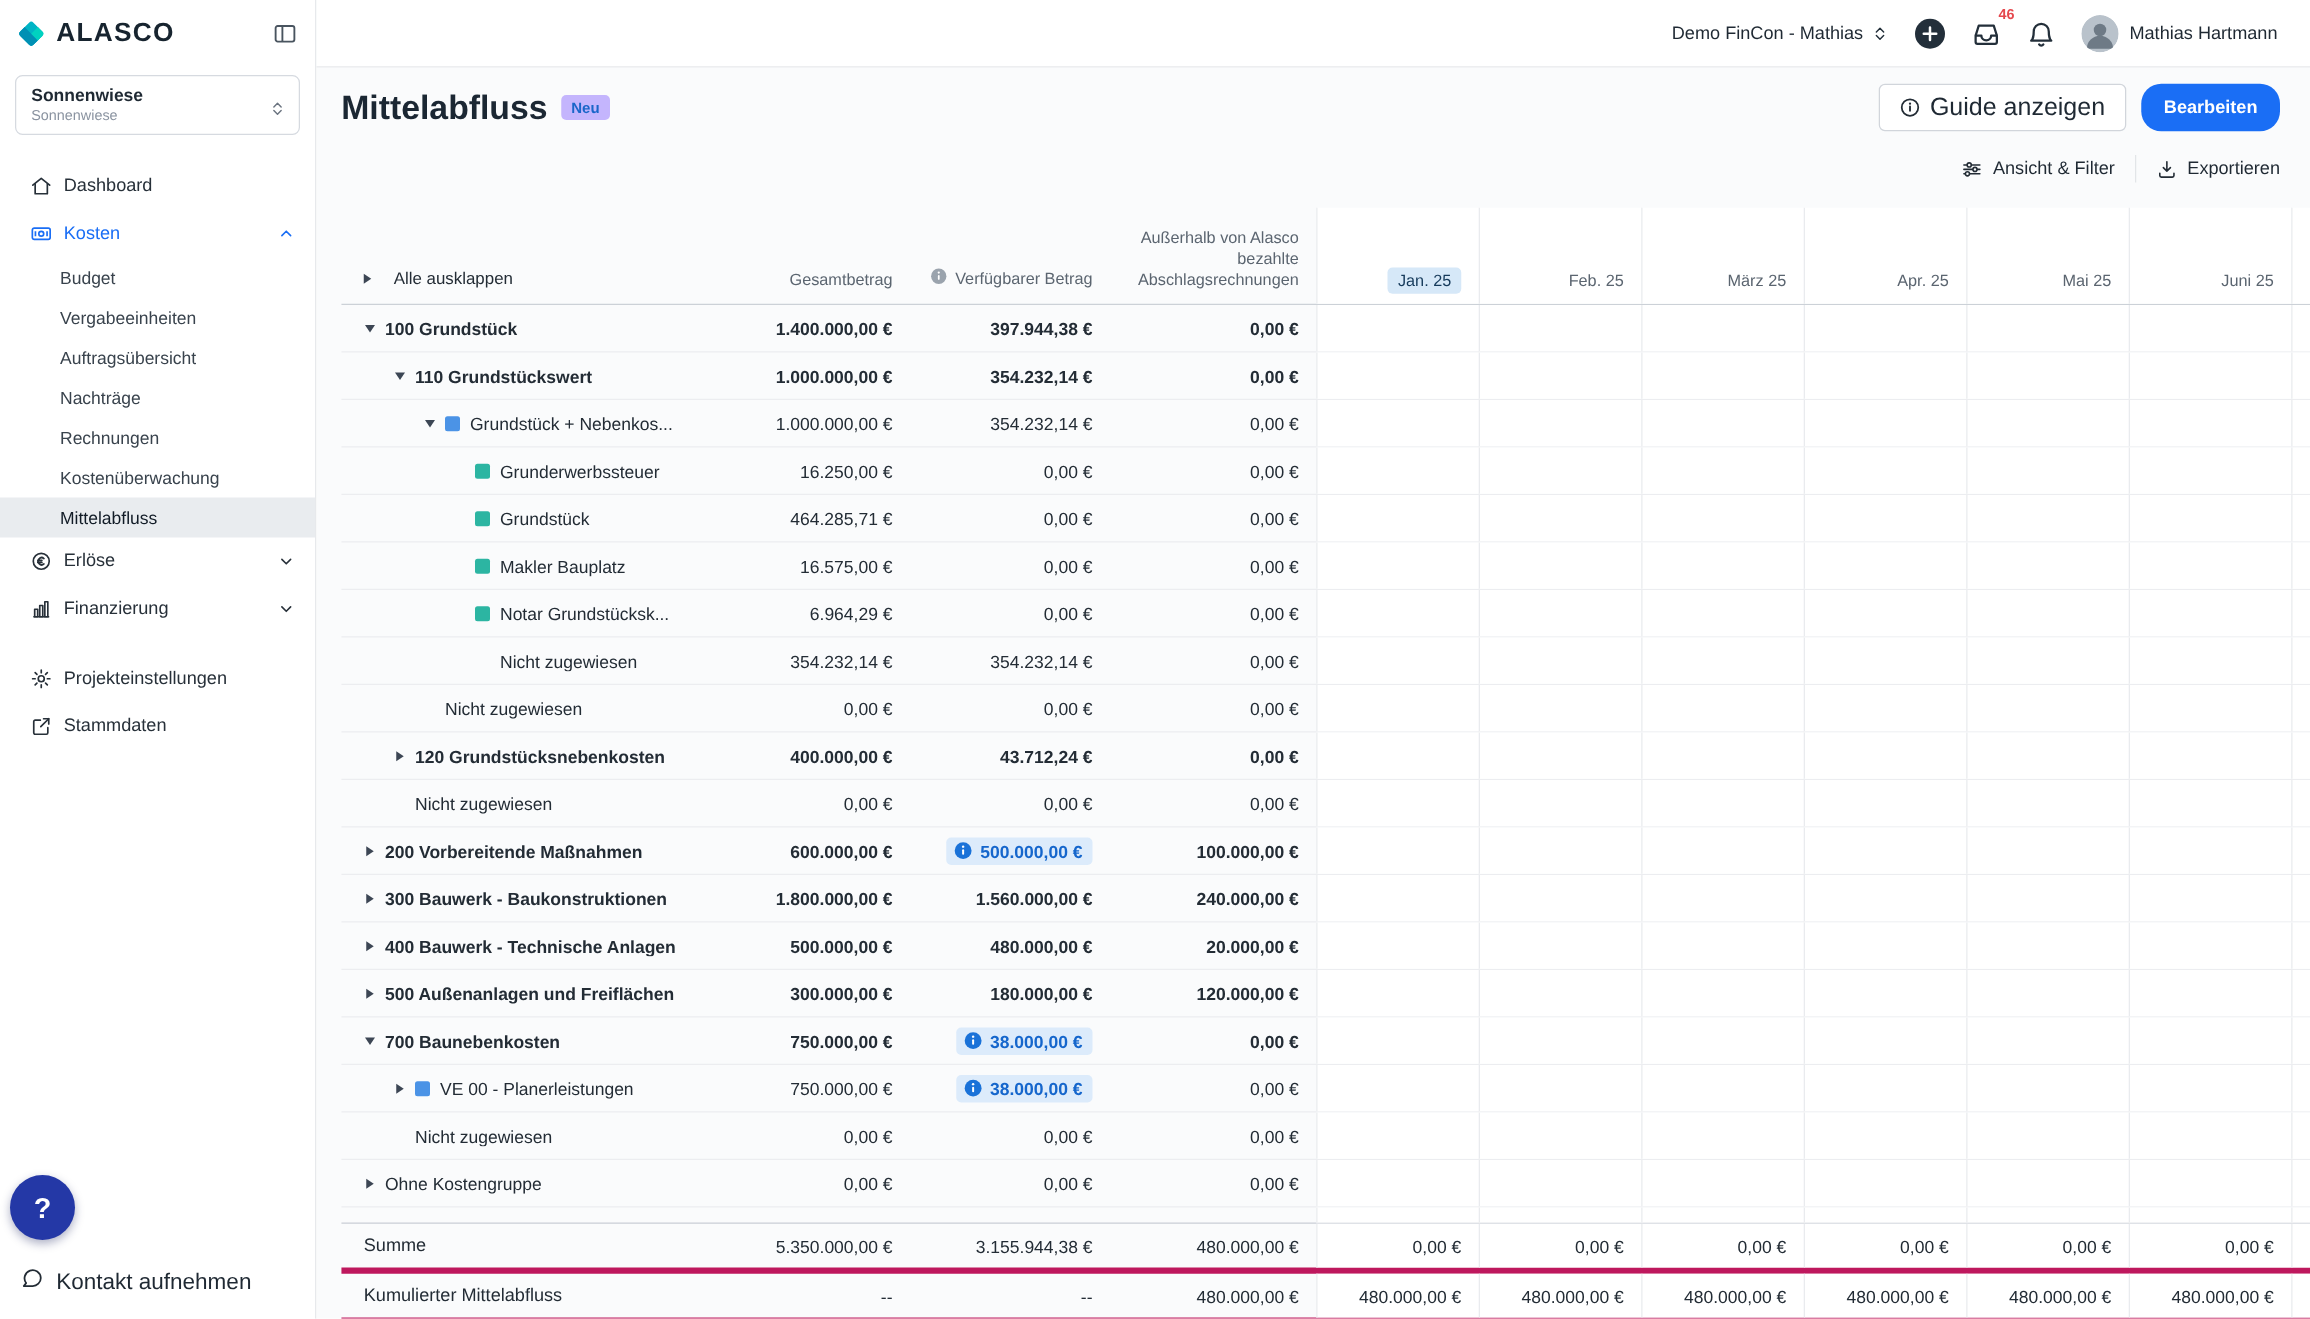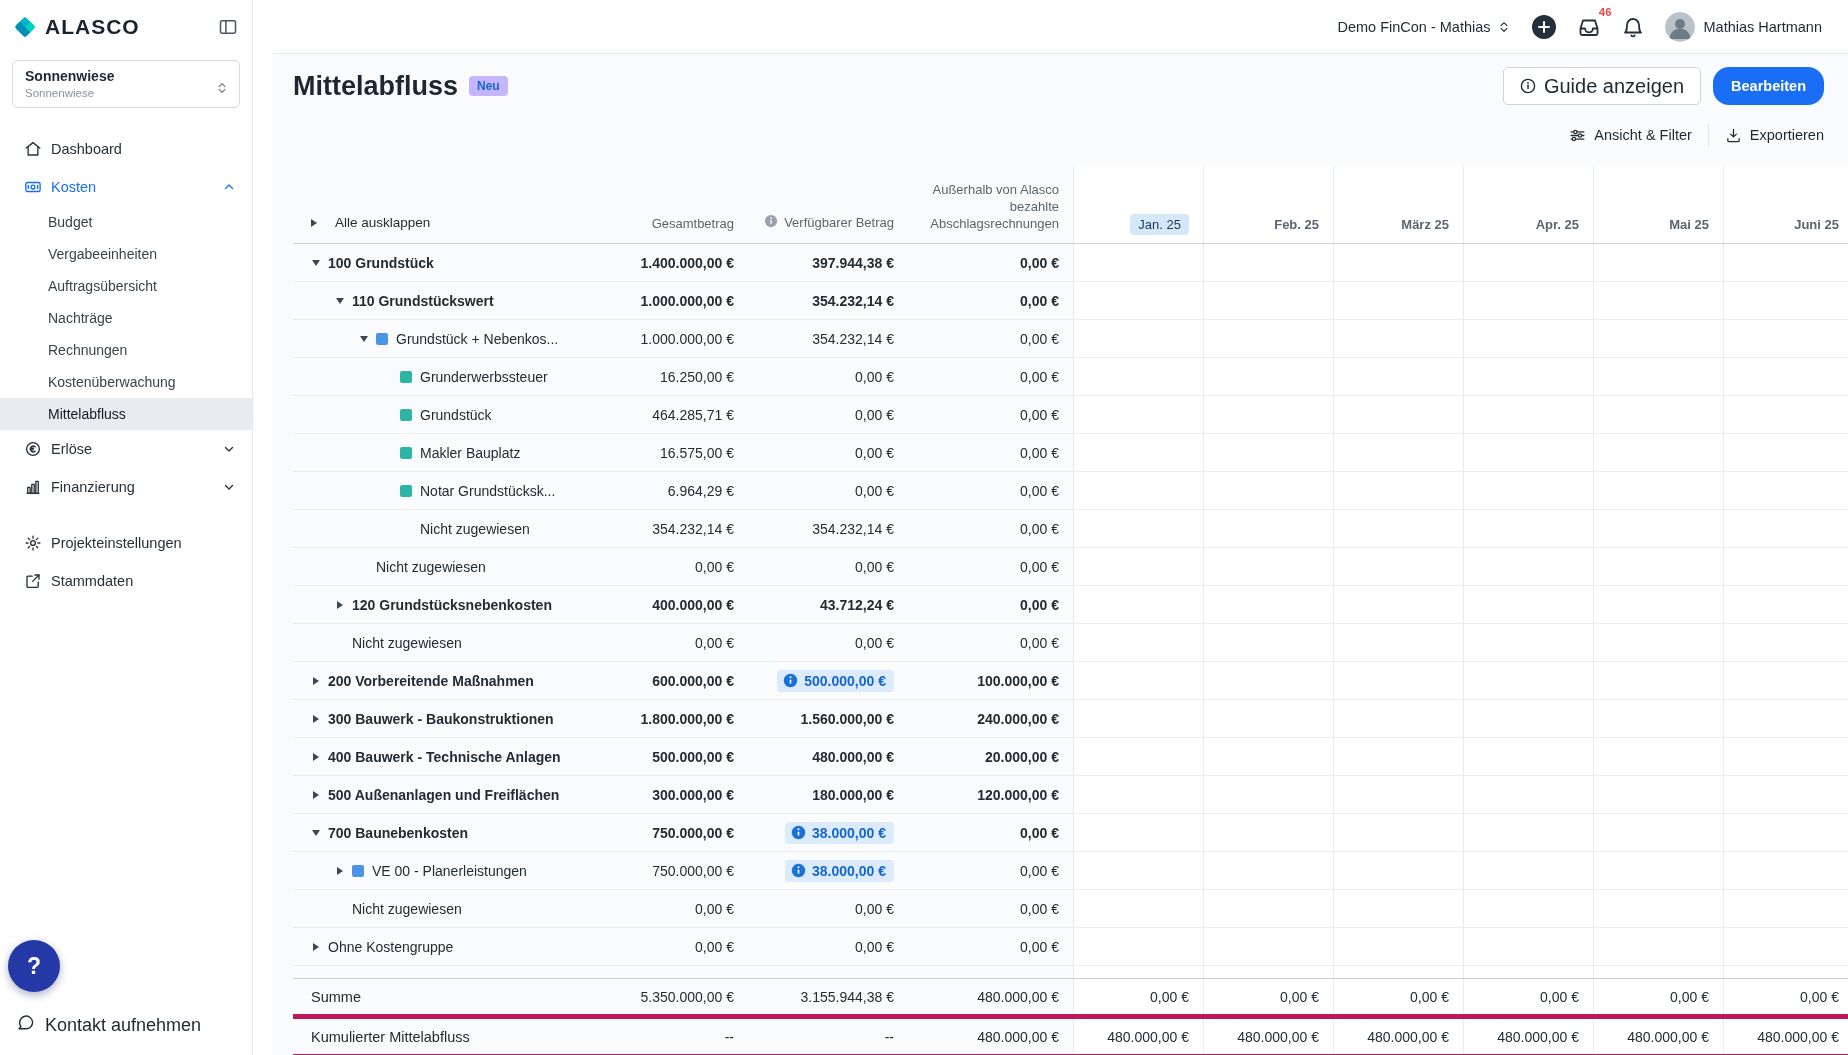--- a/index.html
+++ b/index.html
@@ -1,18 +1,18 @@
 <!DOCTYPE html>
 <html><head>
 <meta charset="utf-8">
 <style>
   * { margin:0; padding:0; box-sizing:border-box; }
   html,body { width:1848px; height:1055px; }
   body { font-family:"Liberation Sans","DejaVu Sans",sans-serif; background:#fff; overflow:hidden; color:#232c35; }
-  .app { display:flex; width:1848px; height:1055px;gap:20px; }
+  .app { display:flex; width:1848px; height:1055px; }
 
   
   .sidebar { width:253px; min-width:253px; background:#fff; border-right:1px solid #e7e9ec; display:flex; flex-direction:column; position:relative; }
   .sidebar-top { height:54px; display:flex; align-items:center; justify-content:space-between; padding:0 14px 0 12px; }
   .logo { display:flex; align-items:center; gap:7px; }
   .logo-text { font-size:21px; font-weight:800; letter-spacing:1px; color:#17242f; }
   .collapse-btn { display:flex; cursor:pointer; }
   .project-selector { margin:6px 12px 14px; border:1px solid #d6dae0; border-radius:6px; padding:7px 10px 8px 12px; display:flex; align-items:flex-end; justify-content:space-between; cursor:pointer; background:#fff; }
   .project-name { font-size:14px; font-weight:700; color:#1f2933; line-height:1.2; }
   .project-sub { font-size:11.5px; color:#8a93a0; margin-top:2px; }
@@ -49,21 +49,21 @@
   .tool-divider { width:1px; height:22px; background:#e2e5e8; }
 
   
   .table { margin-top:14px; width:1575px; overflow:hidden; font-size:14px; }
   .grid-row { display:grid; grid-template-columns:300px 155px 160px 165px repeat(7,130px); align-items:center; }
   .thead { height:78px; align-items:end; border-bottom:1px solid #ccd1d7; }
   .th { align-self:end; padding:0 14px 10px 0; text-align:right; font-size:13px; color:#5b6570; line-height:1.3; }
   .th-verfuegbar { display:flex; justify-content:flex-end; align-items:center; gap:6px; }
   .th-expand { align-self:end; padding:0 0 13px 18px; display:flex; align-items:center; gap:9px; font-size:13.5px; color:#232c35; cursor:pointer; }
   .month-th { align-self:stretch; display:flex; align-items:flex-end; justify-content:flex-end; padding:0 14px 8px 0; background:#fff; border-left:1px solid #e9ebee; }
-  .month-label { font-size:13px; color:#5b6570; margin-bottom:3px;font-weight:bold; }
+  .month-label { font-size:13px; color:#5b6570; margin-bottom:3px; }
   .month-pill { background:#d6e8f8; color:#153a5b; padding:3px 8px; border-radius:4px; font-size:13px; font-weight:500; }
 
   .row { height:38px; border-bottom:1px solid #ecedf0; }
   .cell-name { display:flex; align-items:center; white-space:nowrap; overflow:hidden; color:#232c35; }
   .level0 { padding-left:20px; } .level1 { padding-left:44px; } .level2 { padding-left:68px; } .level3 { padding-left:92px; }
   .row.bold .row-label { font-weight:700; }
   .caret { width:0; height:0; display:inline-block; flex:none; cursor:pointer; }
   .caret.right { border-left:6px solid #3c4654; border-top:4.5px solid transparent; border-bottom:4.5px solid transparent; margin-right:9px; }
   .caret.down { border-top:6px solid #3c4654; border-left:4.5px solid transparent; border-right:4.5px solid transparent; margin-right:8px; margin-left:-1px; }
   .caret-spacer { width:15px; flex:none; display:inline-block; }

